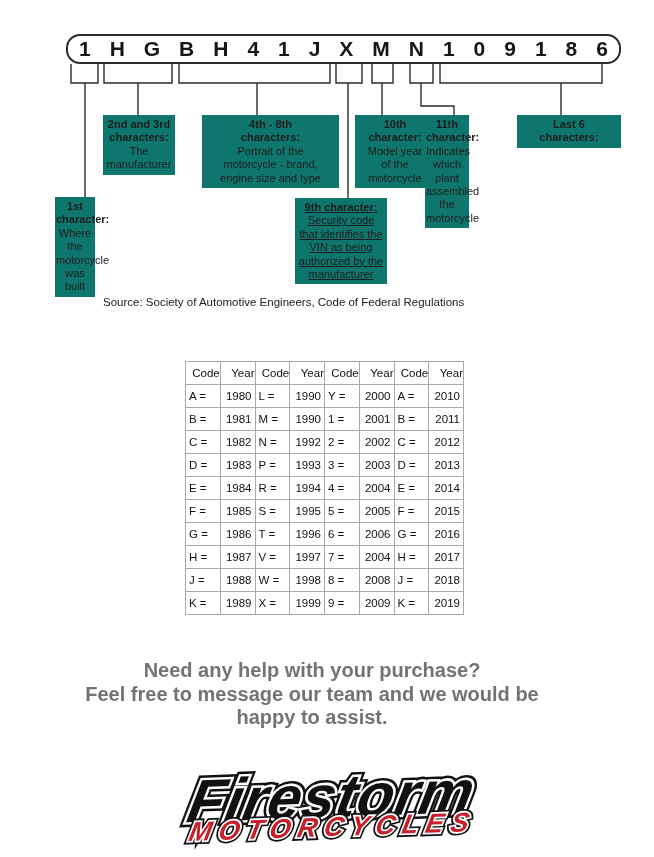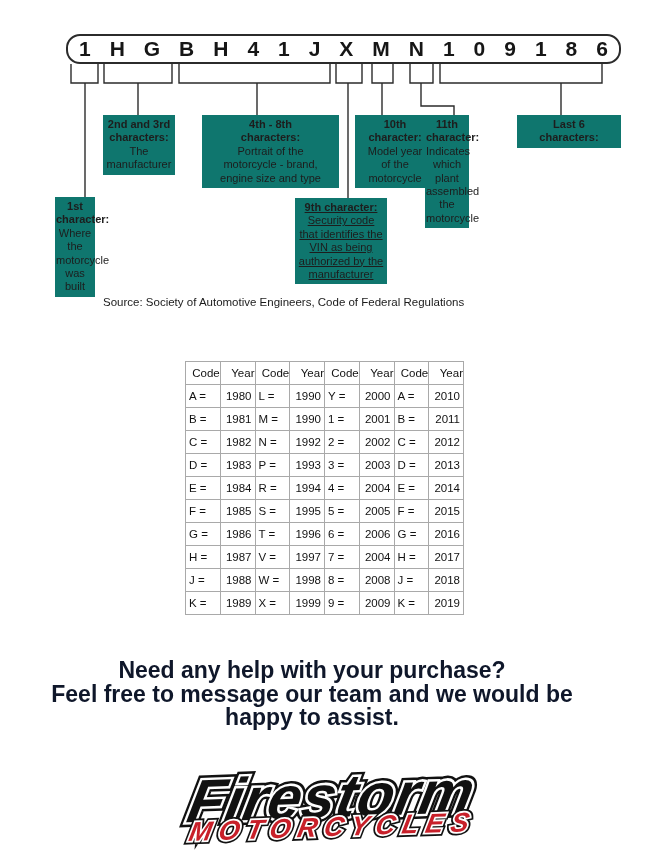--- a/index.html
+++ b/index.html
@@ -44,21 +44,21 @@
     border:1px solid #a9a9a9; height:23px; vertical-align:middle;
     white-space:nowrap; overflow:hidden;
   }
   .year-table th { font-weight:normal; text-align:right; padding-left:3px; }
   .year-table td.code { text-align:left;  padding-left:3px; }
   .year-table td.year { text-align:right; padding-right:3px; }
 
   
   .help {
     position:absolute; left:0; top:659px; width:624px; text-align:center;
-    font-size:23px; font-weight:bold; line-height:23.5px; color:#0f172a;
+    font-size:20px; font-weight:bold; line-height:23.5px; color:#737373;
     white-space:pre-line;
   }
 
   
   .logo {
     position:absolute; left:147px; top:766px; width:370px; text-align:center;
     transform:rotate(-2deg);
   }
   .logo-line { position:relative; }
   .logo-line > span {

